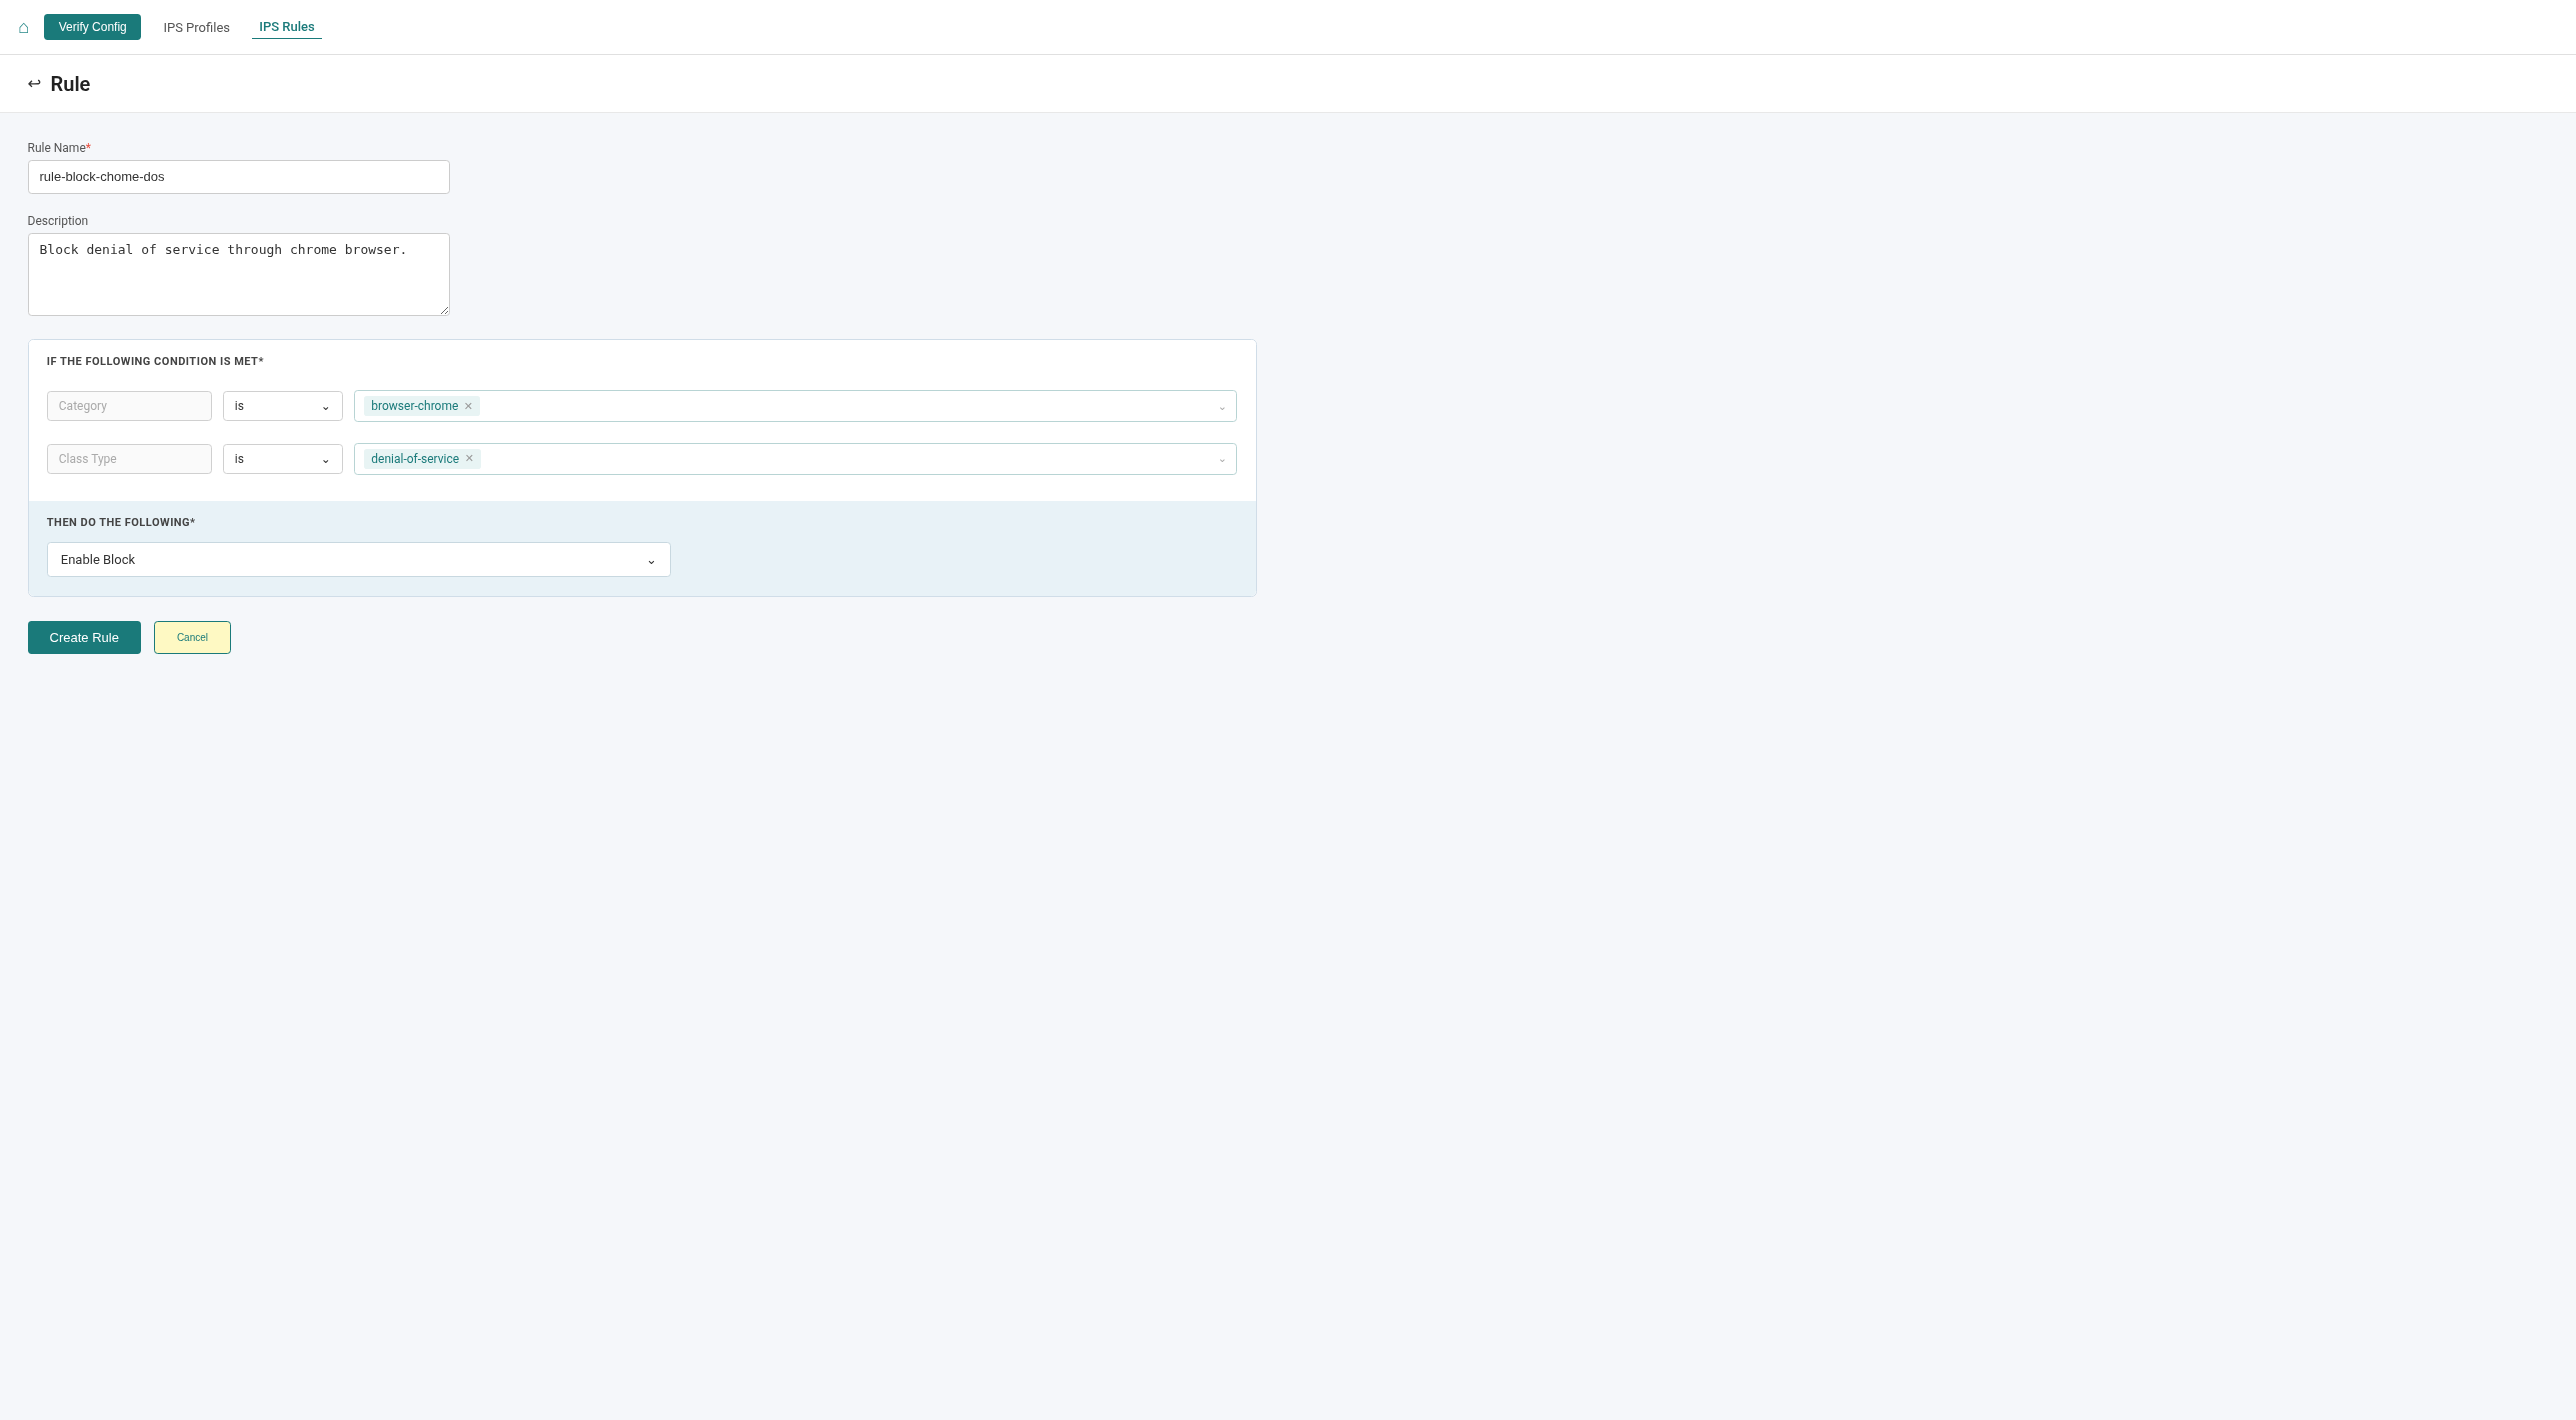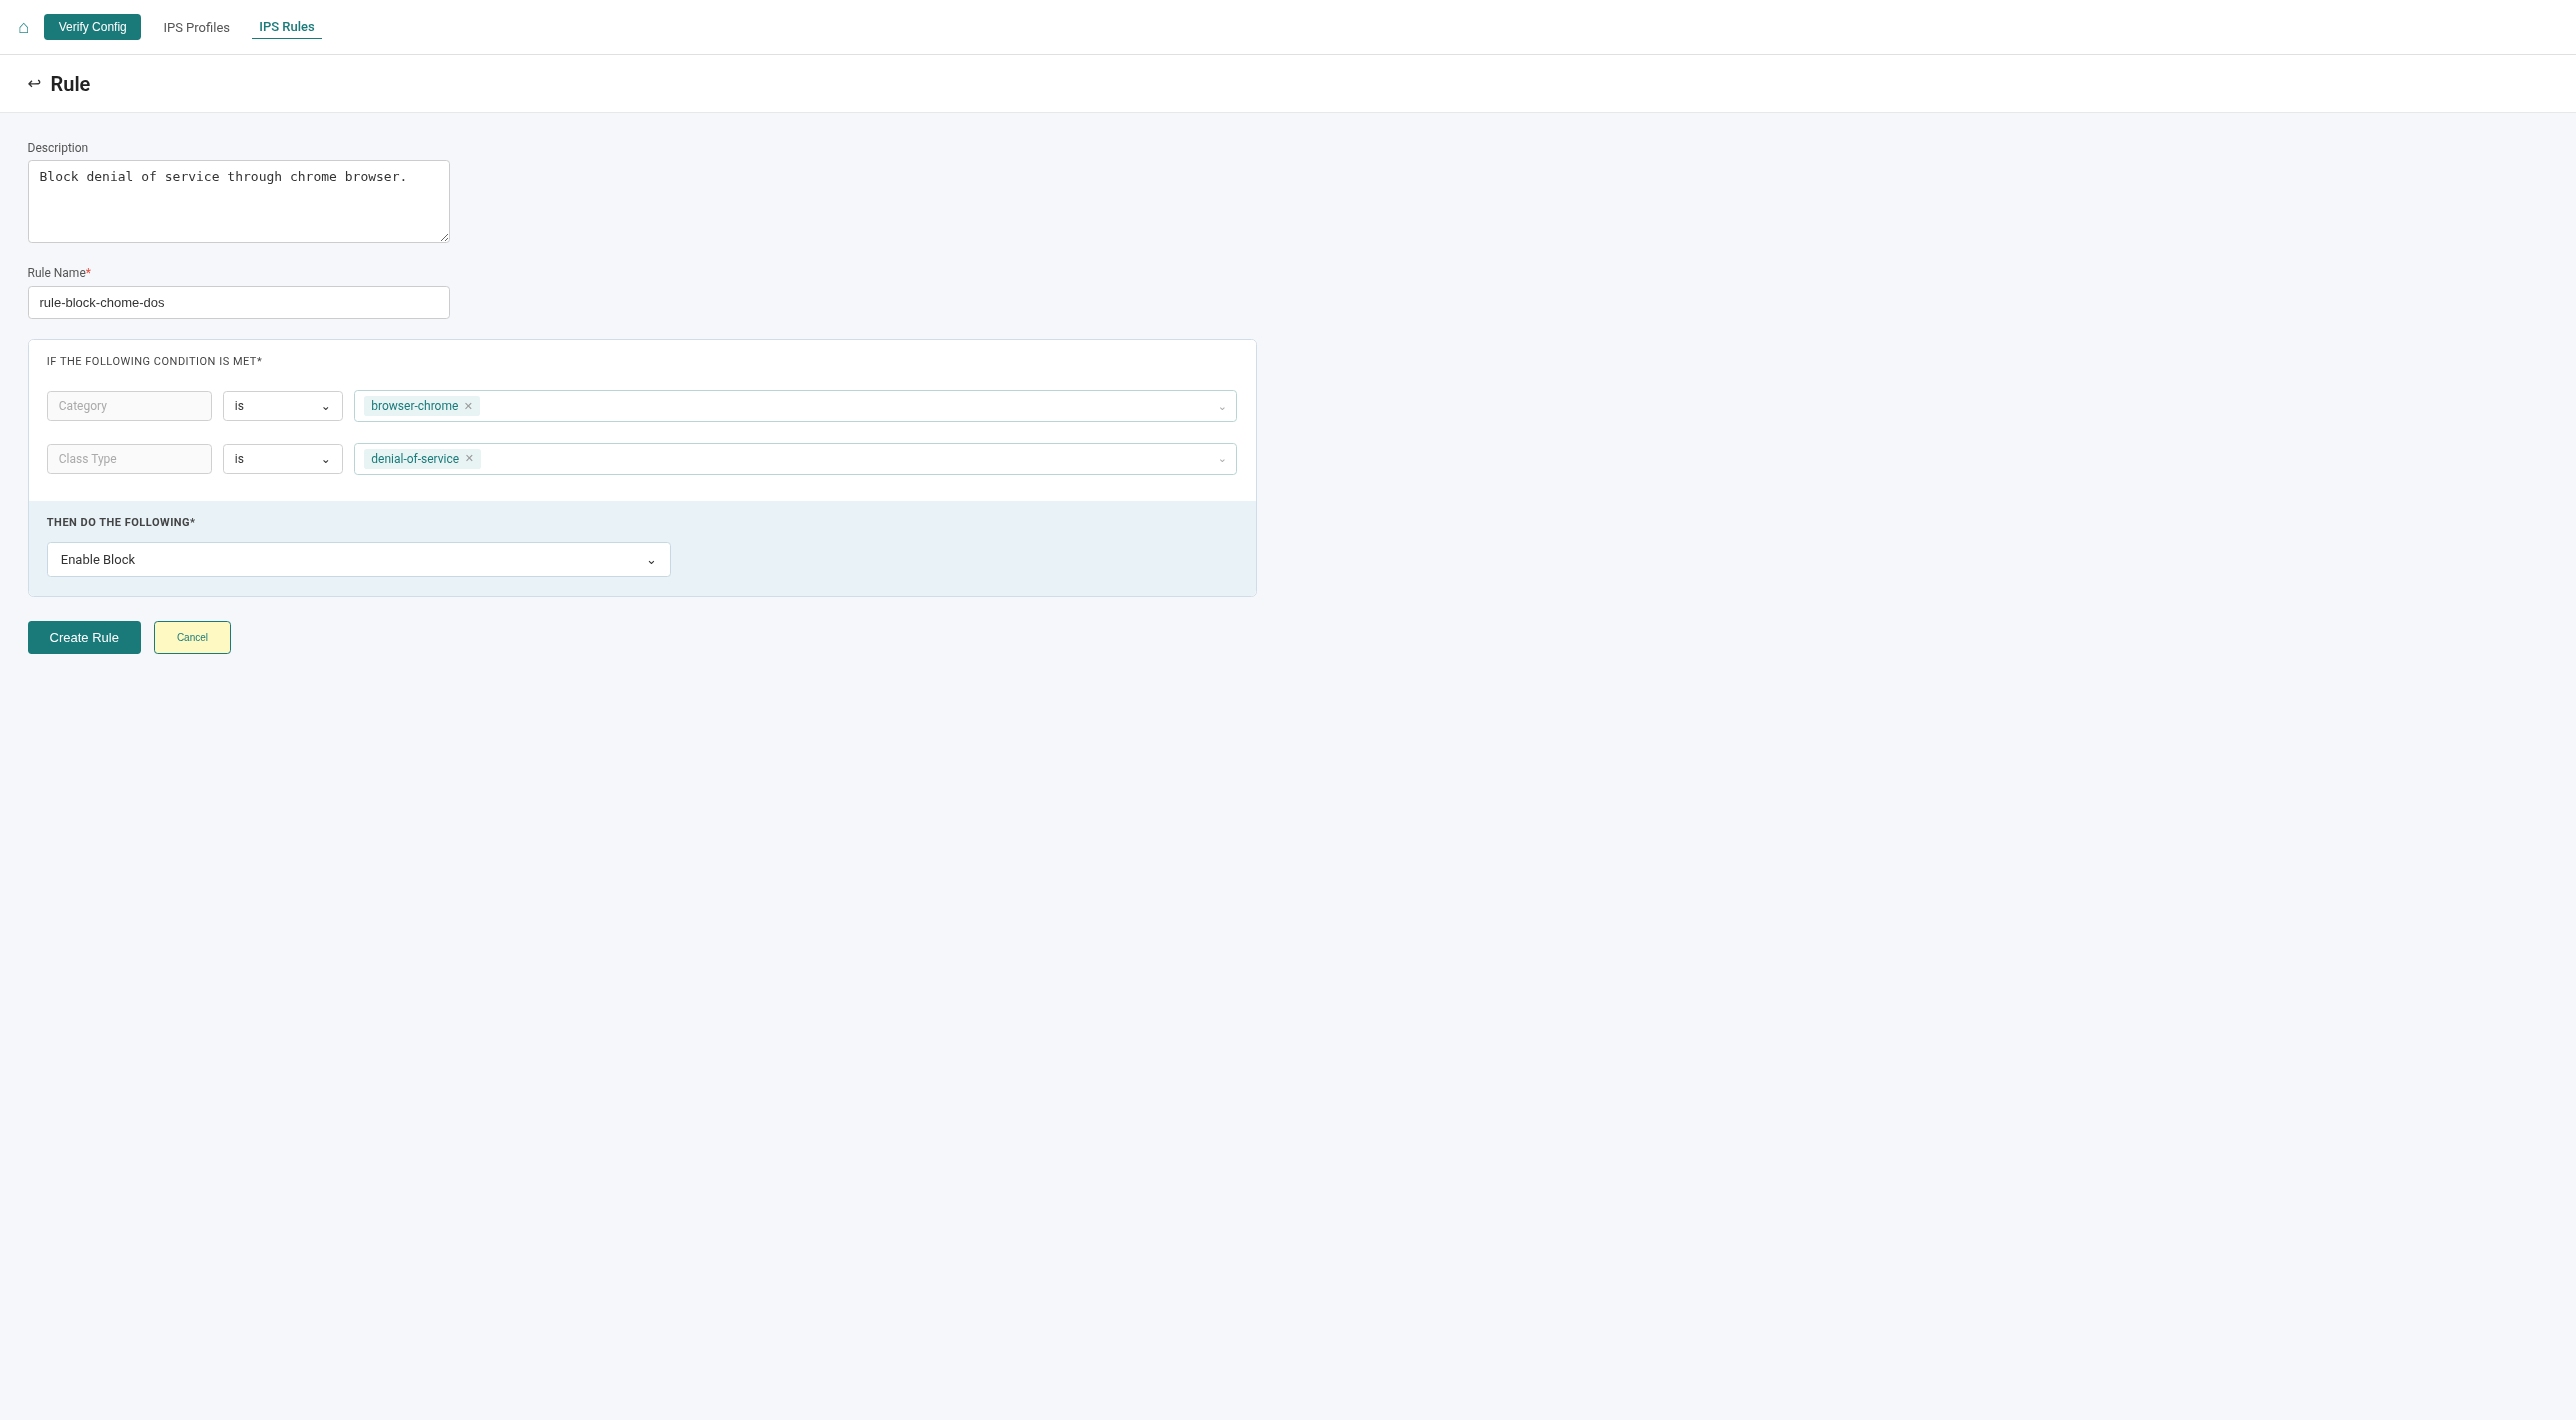--- a/index.html
+++ b/index.html
@@ -111,21 +111,21 @@
     
     .condition-section {
       border: 0.9px solid #d0dde8;
       border-radius: 5.5px;
       background: #fff;
       margin-bottom: 0;
     }
     .condition-header {
       padding: 14.7px 18.3px;
       font-size: 11px;
-      font-weight: 400;
+      font-weight: 700;
       color: #444;
       letter-spacing: 0.5px;
       text-transform: uppercase;
     }
     .condition-row {
       display: flex;
       align-items: center;
       gap: 11px;
       padding: 7.3px 18.3px 13px 18.3px;
     }
@@ -276,29 +276,29 @@
 </nav>
 
 <div class="page-header">
   <span class="back-arrow">↩</span>
   <h1 class="page-title">Rule</h1>
 </div>
 
 <div class="main-content">
 
   <div class="form-group">
-    <label class="form-label">Description</label>
-    <textarea class="form-textarea" style="">Block denial of service through chrome browser.</textarea>
-  </div>
-
-  <div class="form-group">
     <label class="form-label">
       <span>Rule Name</span><span class="required">*</span>
     </label>
     <input class="form-input" type="text" value="rule-block-chome-dos" style="">
+  </div>
+
+  <div class="form-group">
+    <label class="form-label">Description</label>
+    <textarea class="form-textarea" style="">Block denial of service through chrome browser.</textarea>
   </div>
 
   <div class="full-section">
 
     <div class="condition-section" style="border:none; border-radius:0;">
       <div class="condition-header">IF THE FOLLOWING CONDITION IS MET*</div>
 
       <div class="condition-row">
         <div class="condition-type-input">Category</div>
         <div class="condition-operator">

